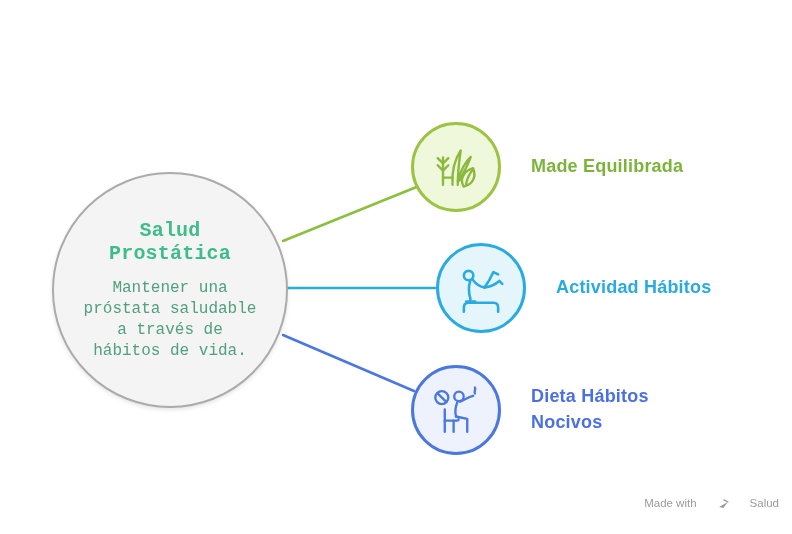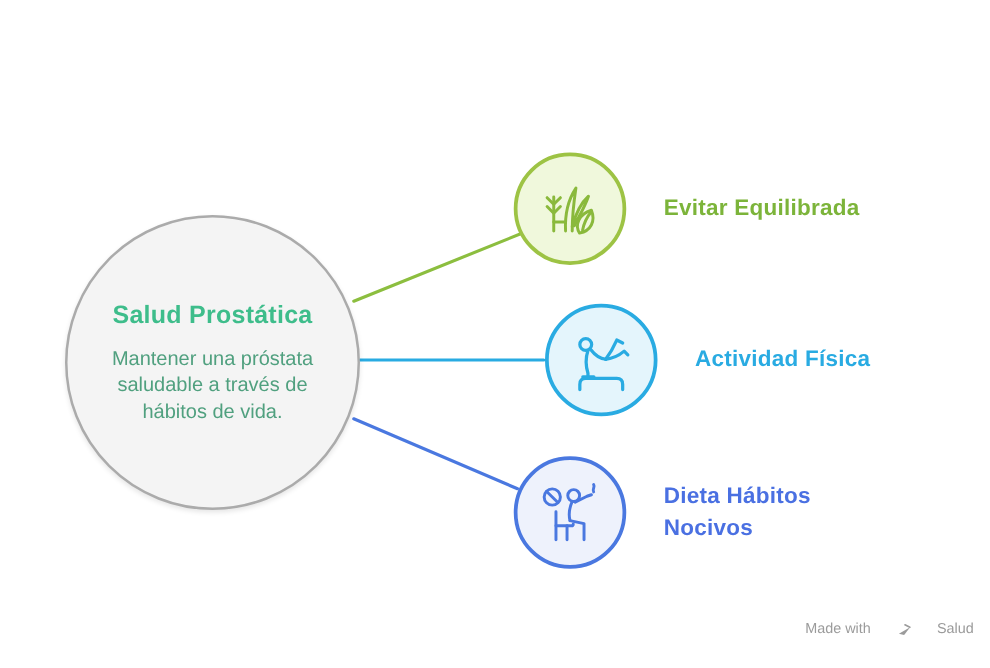--- a/index.html
+++ b/index.html
@@ -7,21 +7,21 @@
     position:relative;width:792px;height:534px;background:#ffffff;
     font-family:"Liberation Sans", sans-serif;overflow:hidden;
   }
   
   .lines{position:absolute;left:0;top:0;width:792px;height:534px;pointer-events:none;}
   
   .center-node{
     position:absolute;left:52px;top:172px;width:236px;height:236px;
     background:#f4f4f4;border:2px solid #ababab;border-radius:50%;
     box-sizing:border-box;box-shadow:0 2px 4px rgba(0,0,0,0.10);
-    display:flex;align-items:center;justify-content:center;text-align:center;
+    display:flex;align-items:center;justify-content:center;text-align:center;font-family:Liberation Mono, monospace;
   }
   .center-inner{width:176px;}
   .center-title{
     color:#3ebd8b;font-size:20px;font-weight:700;letter-spacing:0.2px;margin:0 0 13px 0;
   }
   .center-desc{
     color:#50a07f;font-size:16px;line-height:21px;font-weight:400;margin:0;
   }
   
   .node{
@@ -69,34 +69,34 @@
       <path d="M11 37 V14"></path>
       <path d="M11 19 L6.5 14.5 M11 19 L15.5 14.5"></path>
       <path d="M11 25 L6.5 20.5 M11 25 L15.5 20.5"></path>
       <path d="M19 37 C18.5 27 20 17 26 8 C24.5 18 23.5 27 23.5 37"></path>
       <path d="M23.5 34 C26 25 29.5 18 34.5 13.5 C32 21 27.5 28 25 33.5"></path>
       <path d="M11 31 H19"></path>
       <path d="M28.5 38.5 C25 33 28 25.5 36.5 23 C39.5 30.5 36 37 28.5 38.5 Z"></path>
       <path d="M30.5 36.5 C31.5 31.5 33.5 27.5 36 24.5"></path>
     </svg>
   </div>
-  <div class="branch-label label-dieta">Evitar Equilibrada</div>
+  <div class="branch-label label-dieta">Made Equilibrada</div>
 
   <div class="node node-actividad">
     <svg width="52" height="52" viewBox="0 0 44 44" fill="none" stroke="#29abe2" stroke-width="2.2" stroke-linecap="round" stroke-linejoin="round">
       <circle cx="11.5" cy="11.5" r="4"></circle>
       <path d="M13 15.5 C11.5 20 11.5 26 13 31 V33.5"></path>
       <path d="M15 15 C18 19 21.5 21 25 21.5"></path>
       <path d="M25 21.5 C28 17.5 30.5 13 32.5 8.5 L36.5 10.5"></path>
       <path d="M25 21.5 C29.5 21 34 19 37.5 16 L40 18.5"></path>
       <path d="M9.5 33.5 H17"></path>
       <path d="M7.5 42 V38.5 C7.5 36 9 34.5 11.5 34.5 H32.5 C35 34.5 36.5 36 36.5 38.5 V42"></path>
     </svg>
   </div>
-  <div class="branch-label label-actividad">Actividad Física</div>
+  <div class="branch-label label-actividad">Actividad Hábitos</div>
 
   <div class="node node-evitar">
     <svg width="52" height="52" viewBox="0 0 44 44" fill="none" stroke="#4a78e0" stroke-width="2" stroke-linecap="round" stroke-linejoin="round">
       <circle cx="10" cy="11.5" r="5.5"></circle>
       <path d="M6.2 7.8 L13.8 15.2"></path>
       <circle cx="24.5" cy="10.5" r="4"></circle>
       <path d="M25.5 15 L33.5 11 L36.5 10"></path>
       <path d="M38 8 C36.8 6.2 39.2 5 38 3"></path>
       <path d="M23.5 14.5 C21.5 19 21 23.5 22 27.5"></path>
       <path d="M22 27.5 L31.5 29.5 L31.5 40.5"></path>

